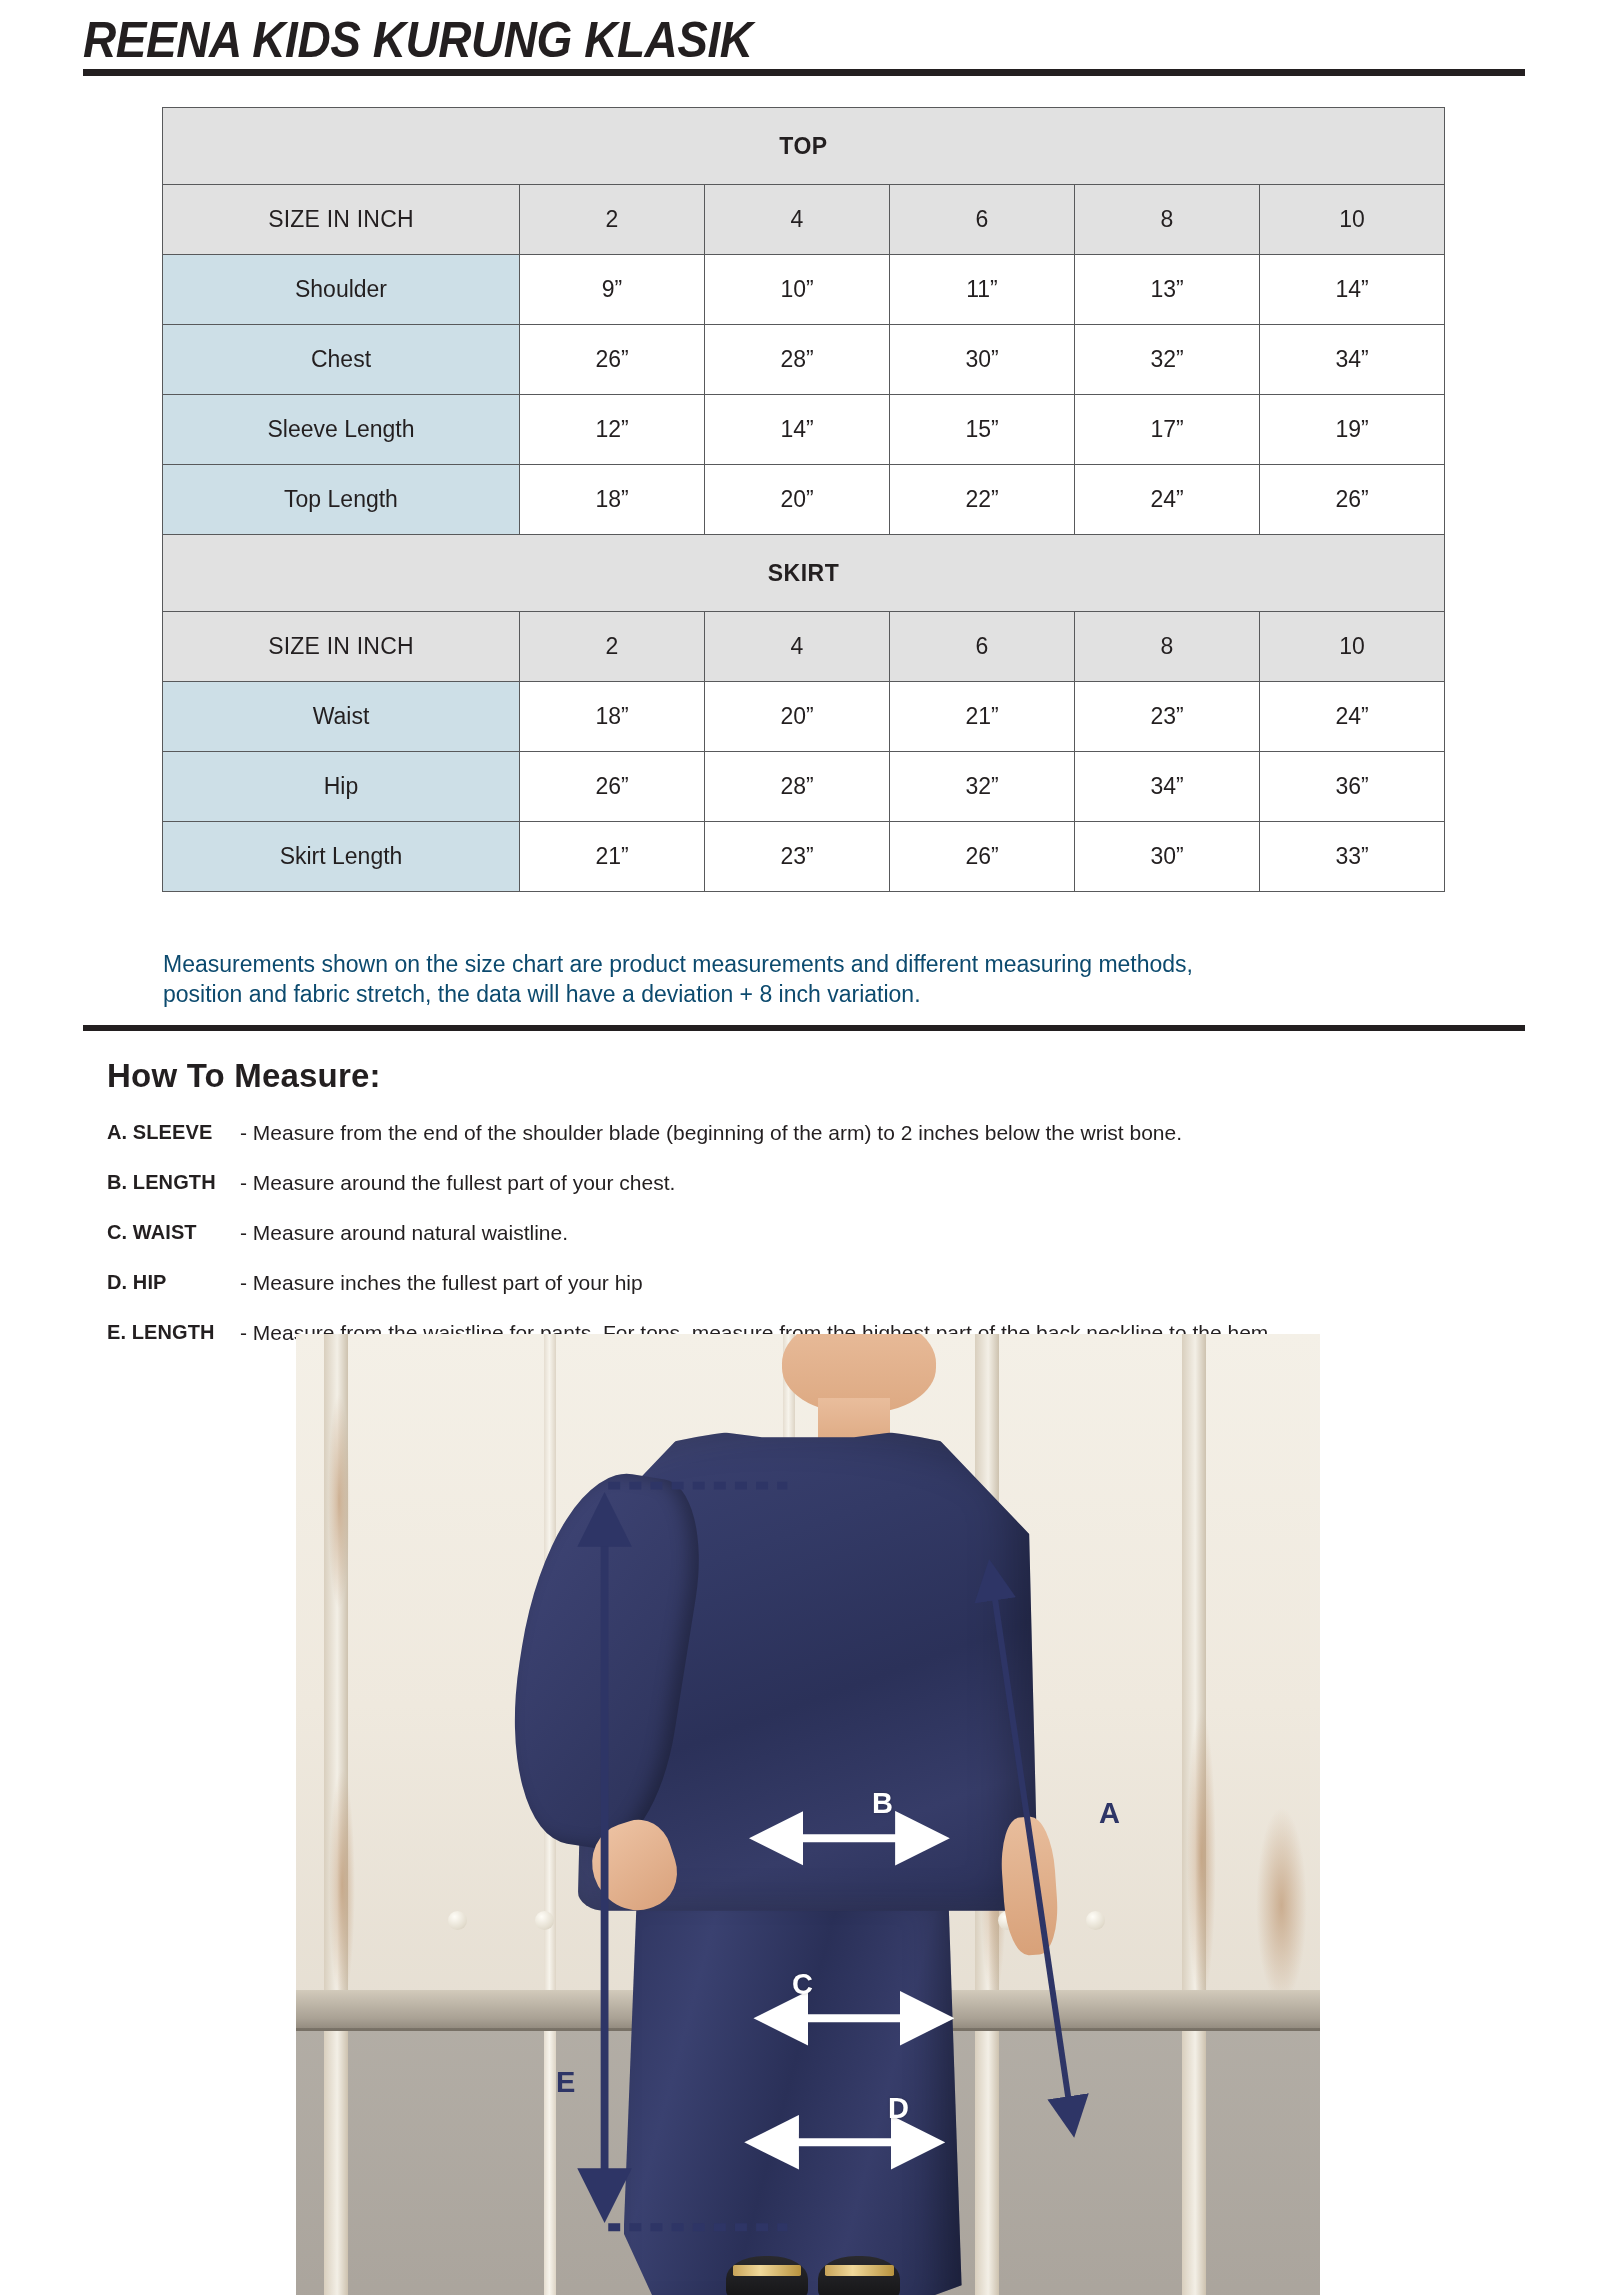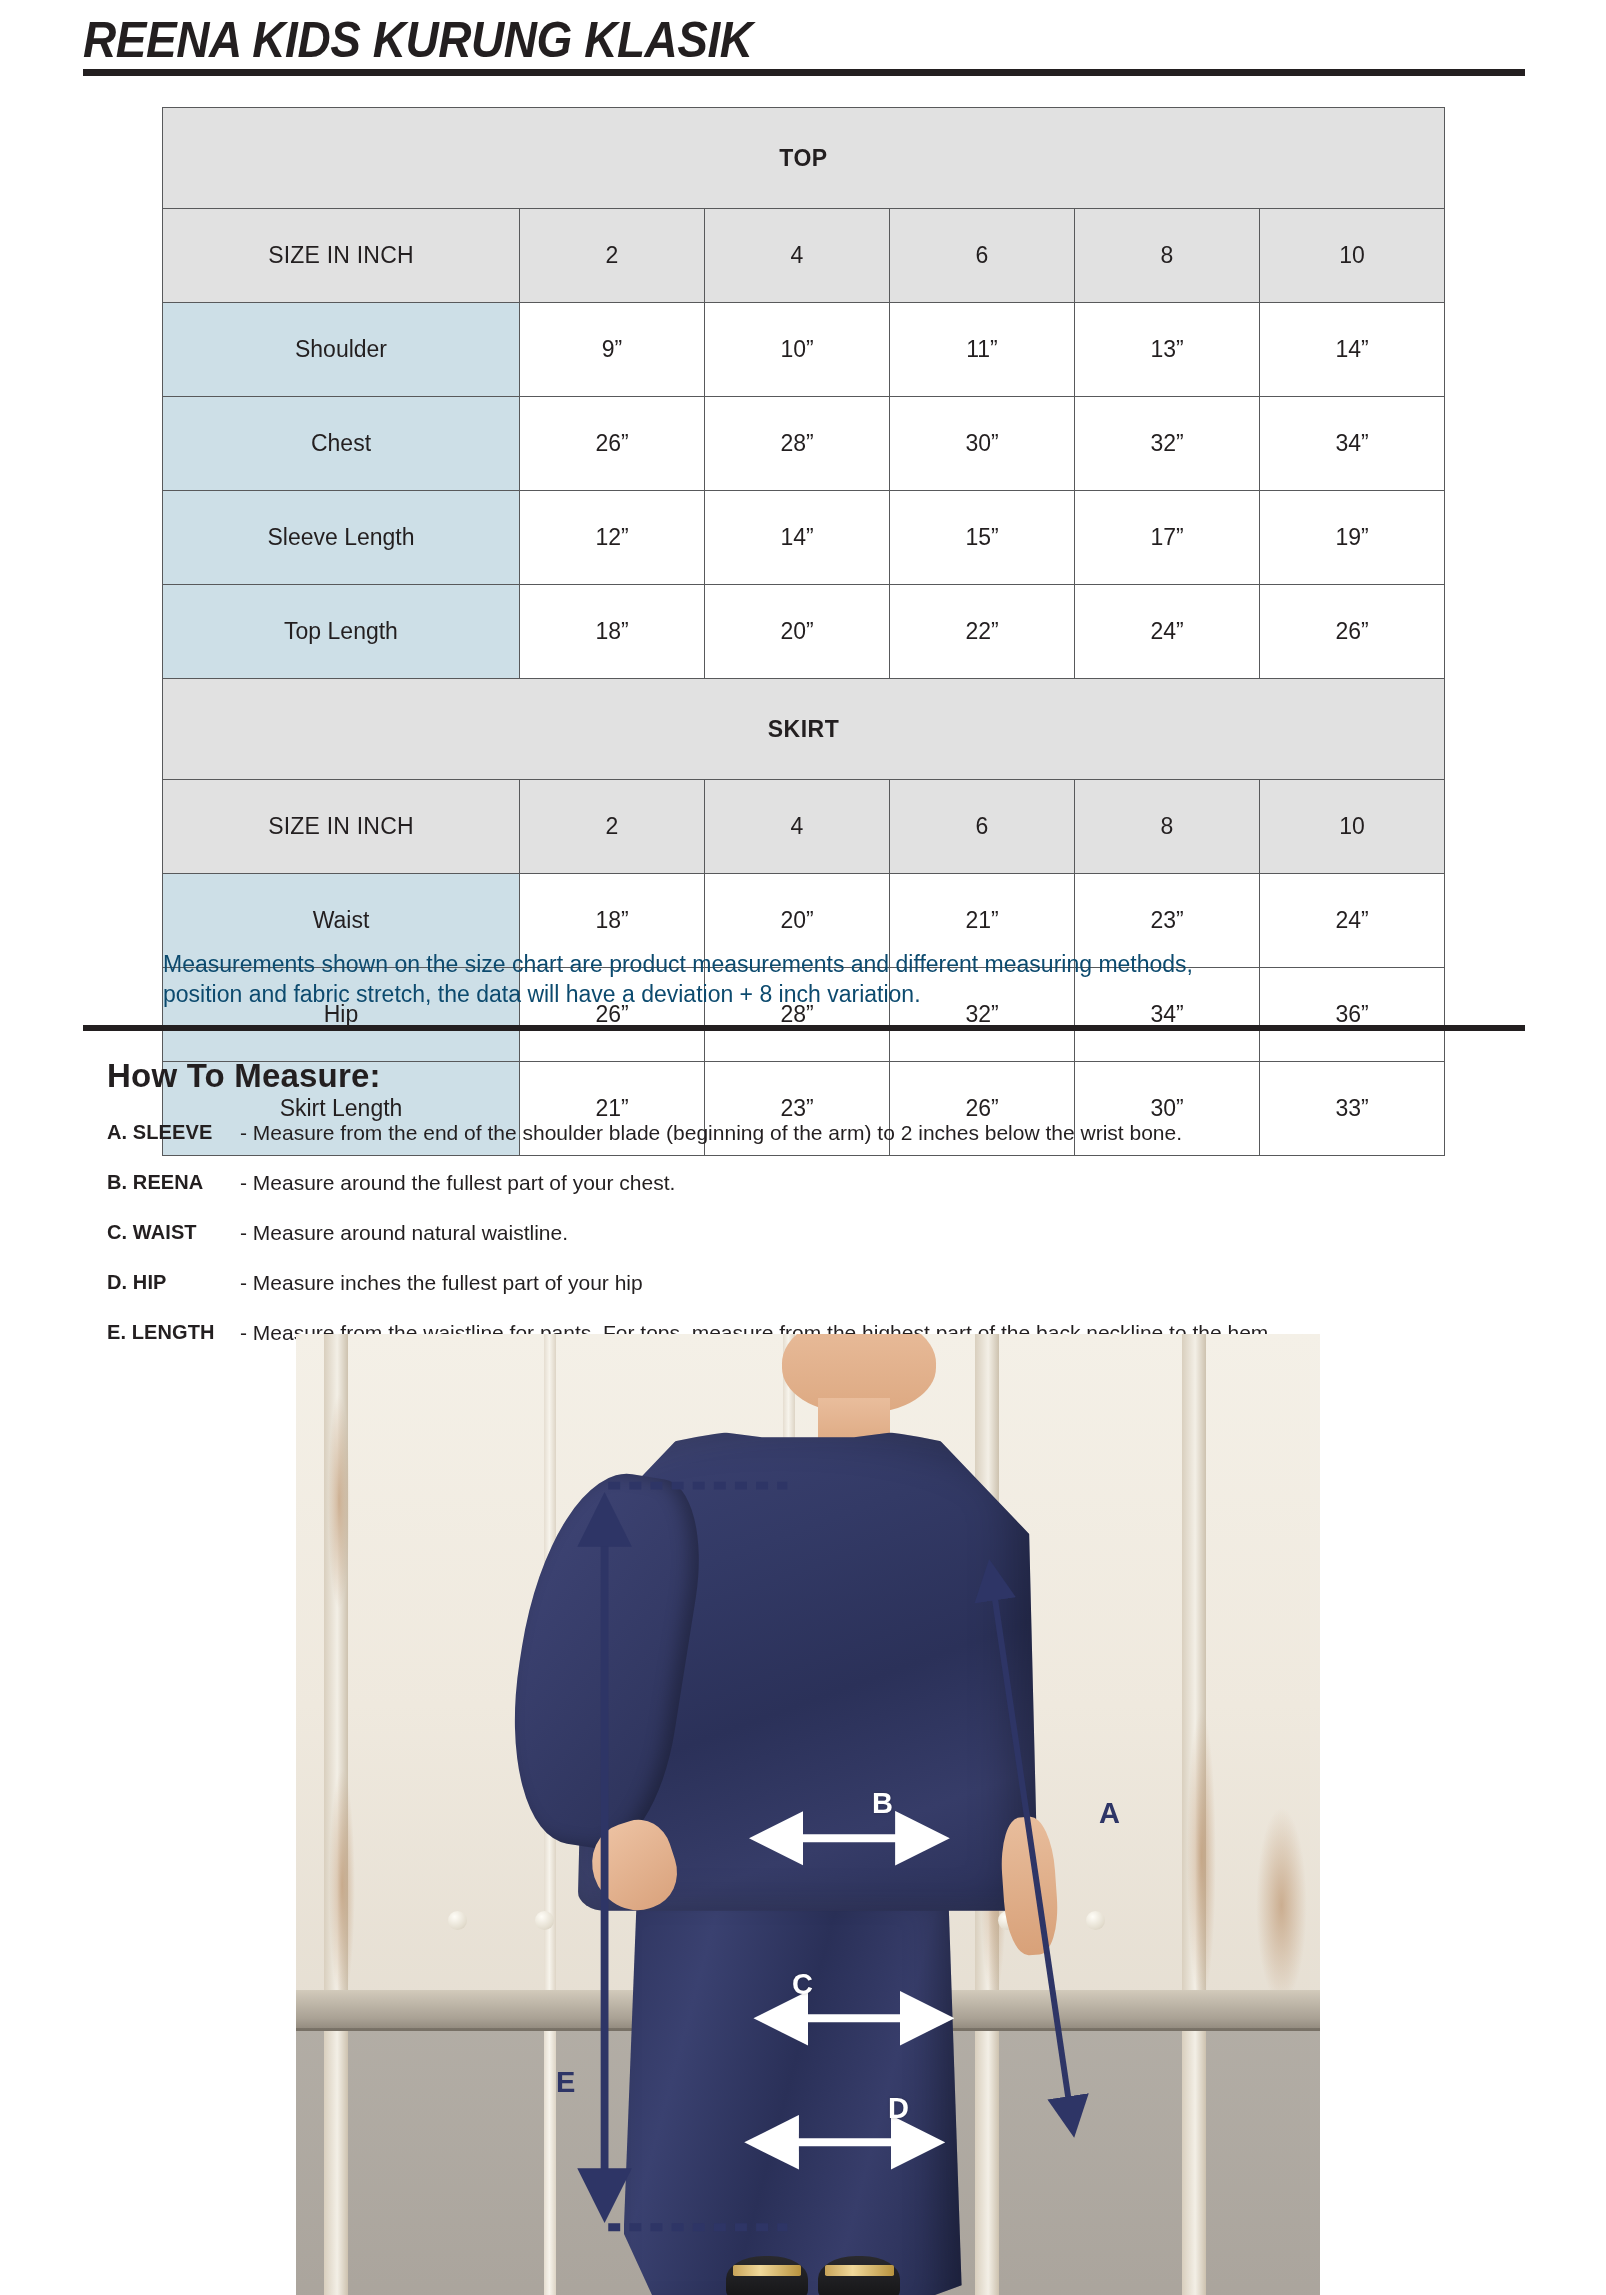--- a/index.html
+++ b/index.html
@@ -23,21 +23,21 @@
 
   
   #size-table{
     position:absolute;left:162px;top:107px;width:1282px;
     border-collapse:collapse;table-layout:fixed;
   }
   #size-table td{
     border:1.4px solid #58595b;
     text-align:center;vertical-align:middle;
     font-size:23px;color:#231f20;
-    padding:16px;
+    padding:4px;
   }
   .col-label{width:357px;}
   .col-size{width:185px;}
   .sect-head td{
     background:#e1e1e1;height:68px;
     font-size:34px;font-weight:bold;letter-spacing:0.5px;
   }
   .sz-head td{
     background:#e1e1e1;height:61px;
     font-size:29px;font-weight:normal;
@@ -234,21 +234,21 @@
 <div id="divider-rule"></div>
 
 <div id="htm-block">
   <div id="htm-title">How To Measure:</div>
 
   <div class="htm-row">
     <div class="htm-key">A. SLEEVE</div>
     <div class="htm-desc">- Measure from the end of the shoulder blade (beginning of the arm) to 2 inches below the wrist bone.</div>
   </div>
   <div class="htm-row">
-    <div class="htm-key">B. REENA</div>
+    <div class="htm-key">B. LENGTH</div>
     <div class="htm-desc">- Measure around the fullest part of your chest.</div>
   </div>
   <div class="htm-row">
     <div class="htm-key">C. WAIST</div>
     <div class="htm-desc">- Measure around natural waistline.</div>
   </div>
   <div class="htm-row">
     <div class="htm-key">D. HIP</div>
     <div class="htm-desc">- Measure inches the fullest part of your hip</div>
   </div>

